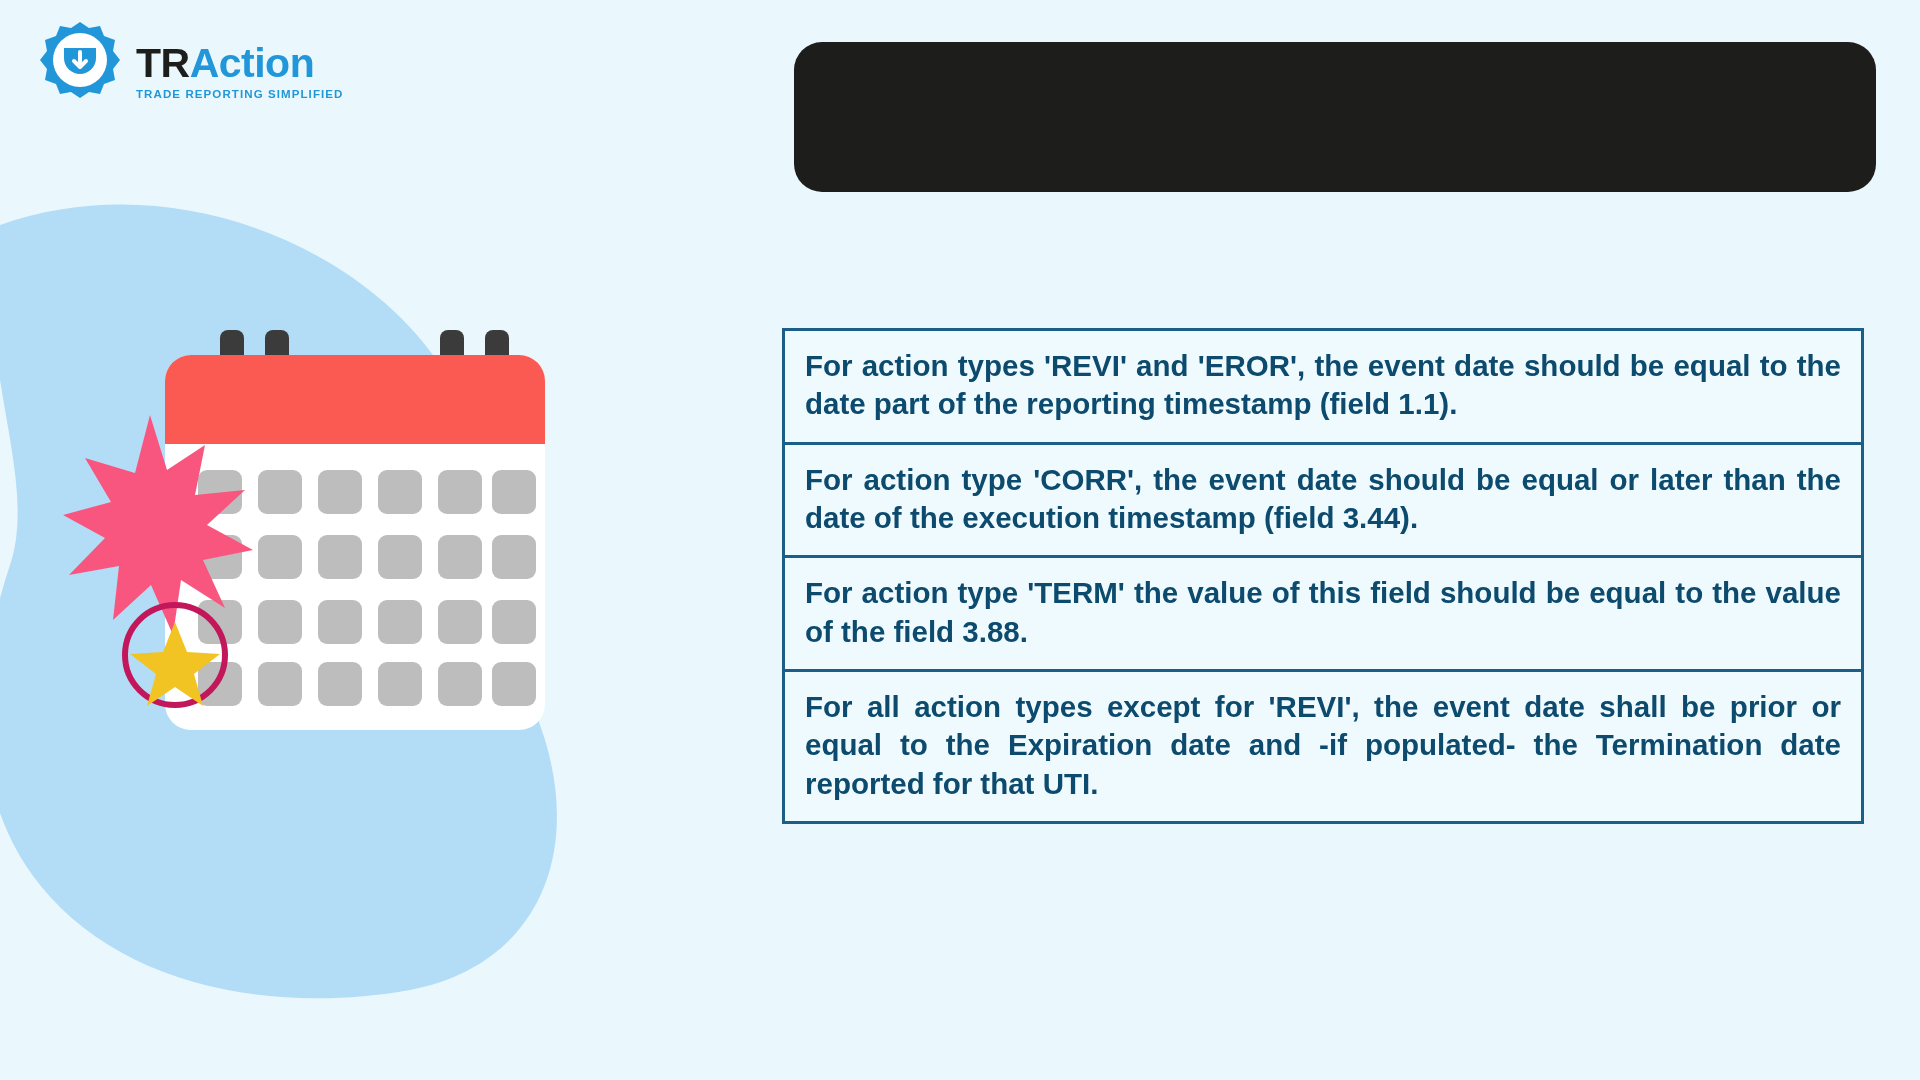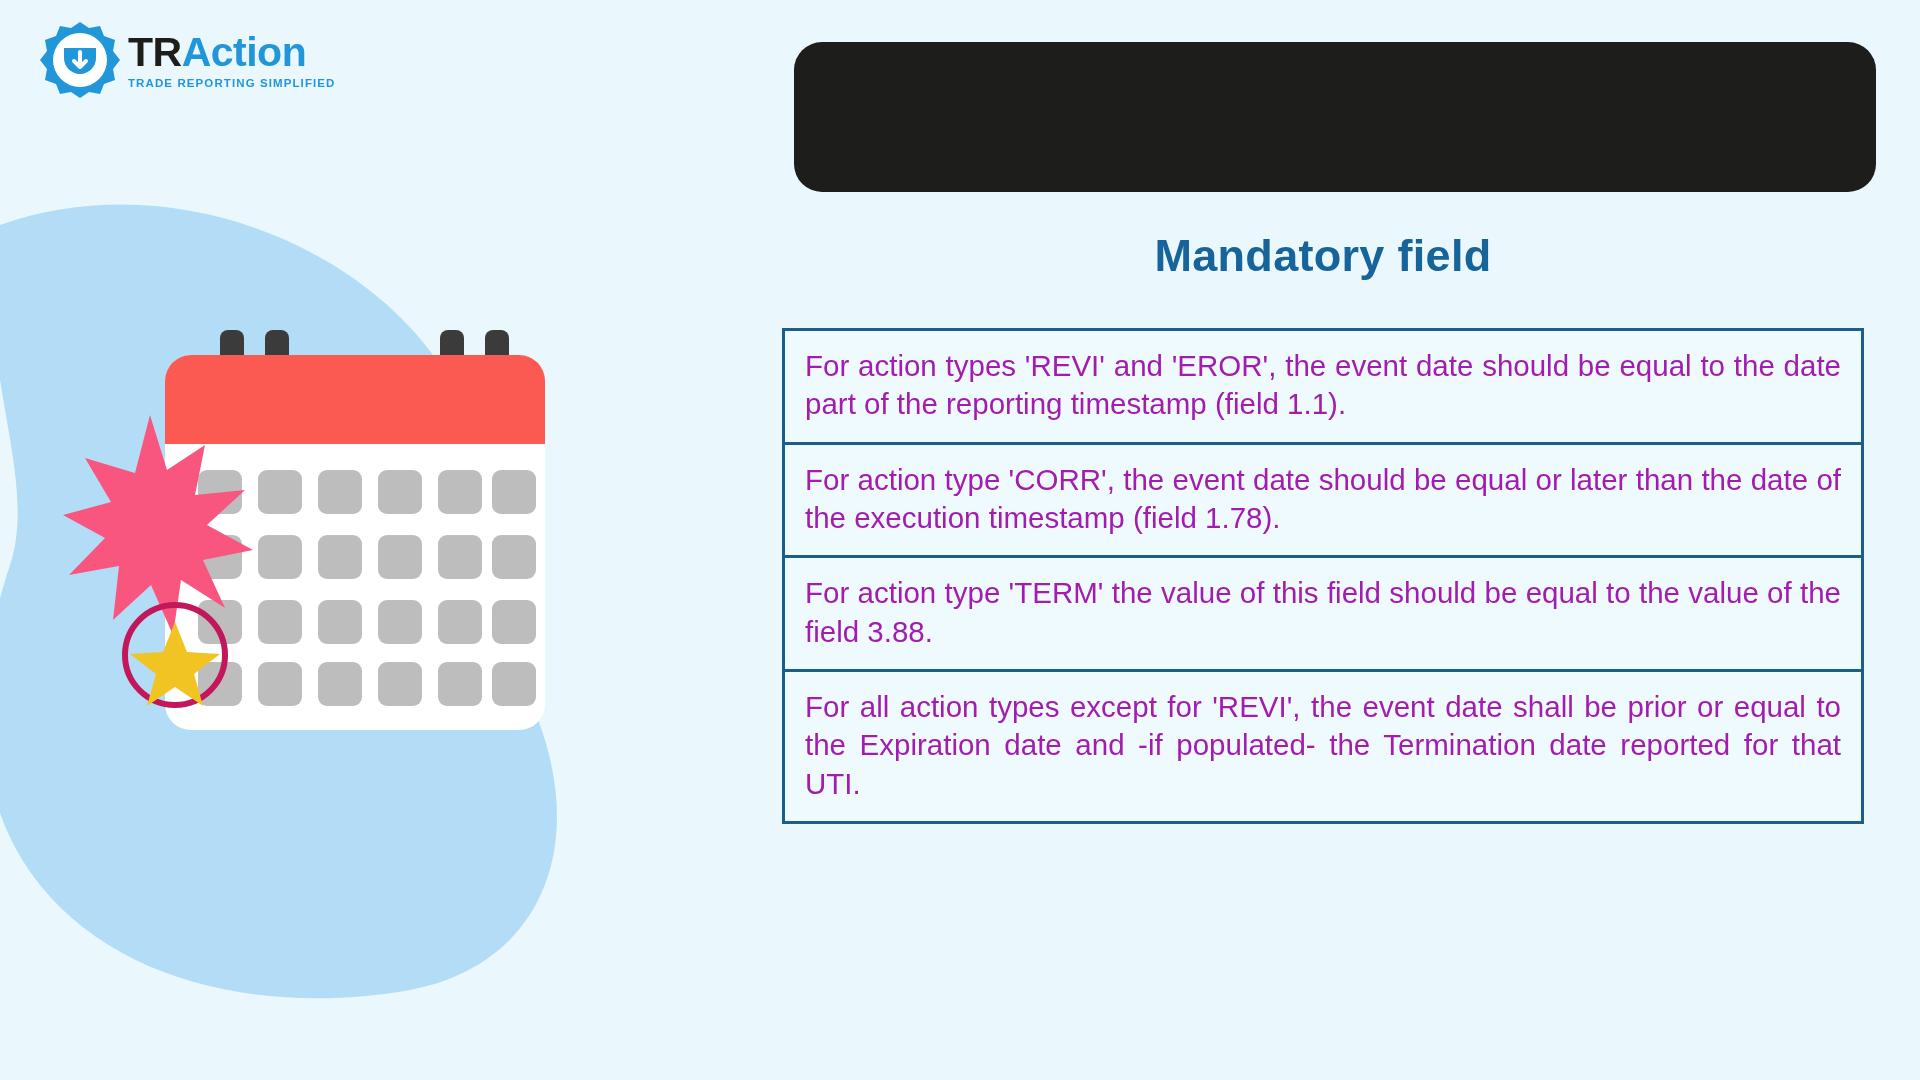--- a/index.html
+++ b/index.html
@@ -24,22 +24,22 @@
     height: 830px;
     pointer-events: none;
   }
 
   
   .logo-wrap {
     position: absolute;
     left: 34px;
     top: 18px;
     display: flex;
-    align-items: center;
-    gap: 2px;
+    align-items: flex-end;
+    gap: 10px;
   }
   .logo-text {
     display: flex;
     flex-direction: column;
     justify-content: center;
     margin-top: 2px;
   }
   .logo-title {
     font-size: 41px;
     font-weight: bold;
@@ -127,24 +127,24 @@
   }
   .rule-row {
     border-bottom: 3px solid #1b5e88;
     padding: 16px 20px 18px 20px;
     box-sizing: border-box;
   }
   .rule-row:last-child { border-bottom: none; }
   .rule-text {
     font-size: 29.5px;
     line-height: 1.30;
-    color: #a21caf;
+    color: #0c4a6e;
     text-align: justify;
     text-justify: inter-word;
-    font-weight: 400;
+    font-weight: 700;
   }
 </style>
 </head>
 <body>
 
 <svg class="blob" viewBox="0 0 830 830" xmlns="http://www.w3.org/2000/svg">
   <path d="M60,40 C230,-20 420,60 500,180 C580,300 560,430 600,540 C645,665 600,780 470,805 C330,830 180,800 100,700 C20,600 40,470 70,380 C100,290 30,170 60,40 Z" fill="#b3ddf7"></path>
 </svg>
 
 <div class="logo-wrap">
@@ -205,28 +205,27 @@
   <path d="M95 85 L112 140 L150 115 L140 165 L190 160 L152 195 L198 220 L148 230 L170 278 L126 250 L118 305 L96 255 L58 290 L64 236 L14 245 L50 208 L8 185 L56 172 L30 128 L80 143 Z" fill="#f9567f"></path>
 
   <circle cx="120" cy="325" r="50" fill="none" stroke="#c2185b" stroke-width="6"></circle>
   <path d="M120 292 L132 322 L165 324 L139 344 L148 376 L120 357 L92 376 L101 344 L75 324 L108 322 Z" fill="#f2c423"></path>
 </svg>
 
 <div class="right-col">
 
   <div class="title-banner-shadow"></div>
 
-  <div class="section-heading">Mandatory field</div>
 
   <div class="rules-table">
     <div class="rule-row">
       <div class="rule-text">For action types 'REVI' and 'EROR', the event date should be equal to the date part of the reporting timestamp (field 1.1).</div>
     </div>
     <div class="rule-row">
-      <div class="rule-text"> For action type 'CORR', the event date should be equal or later than the date of the execution timestamp (field 1.78).</div>
+      <div class="rule-text"> For action type 'CORR', the event date should be equal or later than the date of the execution timestamp (field 3.44).</div>
     </div>
     <div class="rule-row">
       <div class="rule-text">For action type 'TERM' the value of this field should be equal to the value of the field 3.88.</div>
     </div>
     <div class="rule-row">
       <div class="rule-text">For all action types except for 'REVI', the event date shall be prior or equal to the Expiration date and -if populated- the Termination date reported for that UTI.</div>
     </div>
   </div>
 
 </div>

